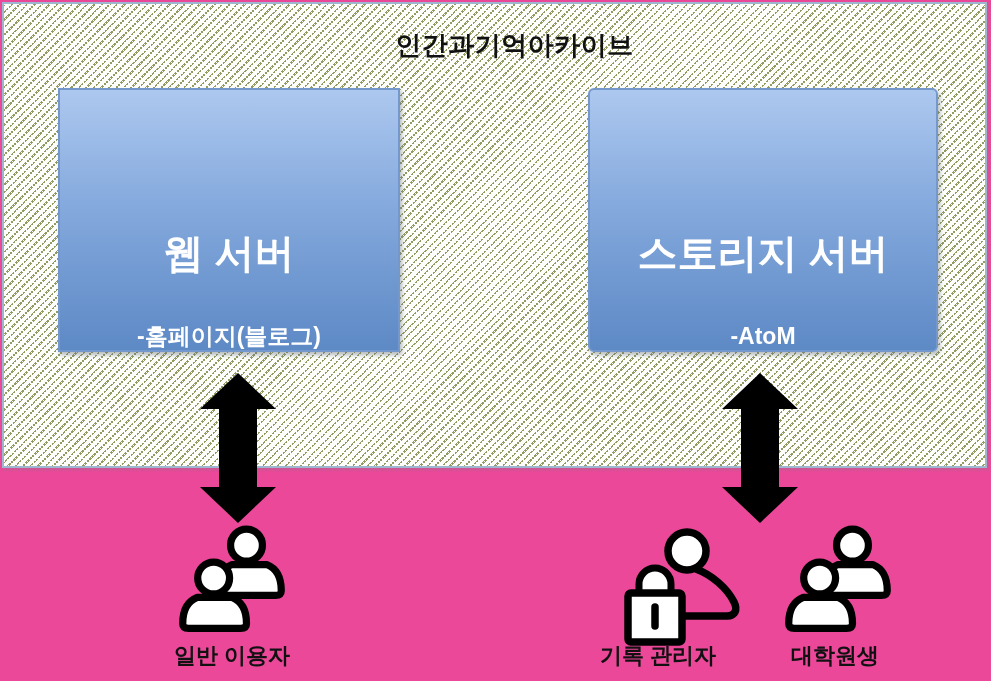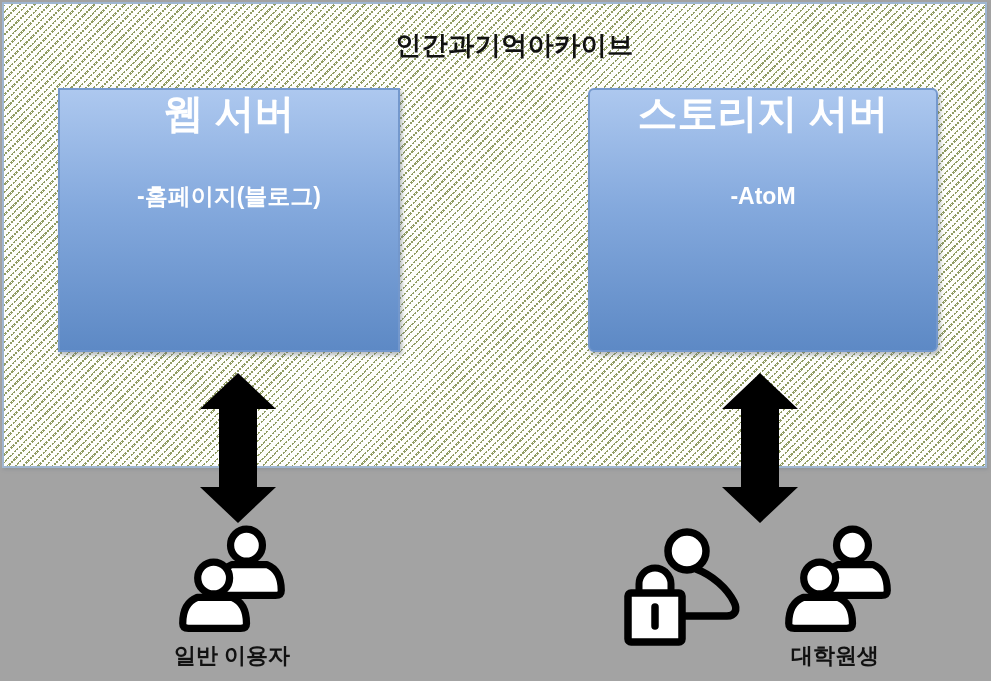--- a/index.html
+++ b/index.html
@@ -1,18 +1,18 @@
 <!DOCTYPE html>
 <html style="--box-gradient-top: #adc8ef; --box-gradient-bottom: #5d89c5; --box-border: #7498cc; --outer-border: #9fb6d1; --hatch-line: #7d8b48; --arrow: #000000; --icon-stroke: #000000; --text-on-box: #ffffff; --title-text: #111111;"><head>
 <meta charset="utf-8">
 <style>
   html,body{margin:0;padding:0;background:#fff;}
   .stage{
     position:relative;width:991px;height:681px;overflow:hidden;
-    background:#a3a3a3;
+    background:#ec4899;
     font-family:"Liberation Sans","DejaVu Sans",sans-serif;
     -webkit-font-smoothing:antialiased;
   }
   .outer-box{
     position:absolute;left:2px;top:2px;width:981px;height:462px;
     border:2px solid var(--outer-border,#9fb6d1);
     background-color:#fdfdf9;
     background-image:
       repeating-linear-gradient(45deg,#ffffff 0 1px,rgba(255,255,255,0) 1px 3.2px),
       repeating-linear-gradient(135deg,rgba(125,139,72,0.85) 0 1.7px,rgba(255,255,255,0) 1.7px 5.3px);
@@ -21,21 +21,21 @@
   .archive-title{
     position:absolute;left:22px;top:28px;width:985px;
     text-align:center;font-size:26px;font-weight:bold;
     color:var(--title-text,#111111);letter-spacing:0.5px;
   }
   .server-box{
     position:absolute;top:88px;height:264px;
     border:2px solid var(--box-border,#7498cc);
     background:linear-gradient(180deg,var(--box-gradient-top,#adc8ef) 0%,#84a9dd 45%,var(--box-gradient-bottom,#5d89c5) 100%);
     box-shadow:2px 3px 4px rgba(100,110,120,0.45);
-    display:flex;flex-direction:column;justify-content:flex-start;align-items:center;
+    display:flex;flex-direction:column;justify-content:flex-end;align-items:center;
     color:var(--text-on-box,#ffffff);text-align:center;box-sizing:border-box;
   }
   .server-box.web{left:58px;width:342px;}
   .server-box.storage{left:588px;width:350px;border-radius:6px;}
   .server-title{font-size:40px;font-weight:bold;line-height:1.15;margin:0 0 4px 0;}
   .server-item{font-size:23px;font-weight:bold;line-height:1.18;margin-top:43px;}
   .arrow{position:absolute;width:78px;height:150px;top:373px;}
   .arrow.left{left:199px;}
   .arrow.right{left:721px;}
   .actor-icon{position:absolute;}
@@ -101,15 +101,16 @@
     <g transform="translate(39,36)">
       <path d="M2 35 Q2 14 17 8 L53 8 Q68 14 68 35 Q68 40 62 40 L8 40 Q2 40 2 35 Z"></path>
     </g>
     <circle cx="37" cy="58" r="16.5"></circle>
     <g transform="translate(3,70)">
       <path d="M2 35 Q2 14 17 8 L53 8 Q68 14 68 35 Q68 40 62 40 L8 40 Q2 40 2 35 Z"></path>
     </g>
   </svg>
 
   <div class="actor-label l1">일반 이용자</div>
+  <div class="actor-label l2">기록 관리자</div>
   <div class="actor-label l3">대학원생</div>
 
 </div>
 
 </body></html>

